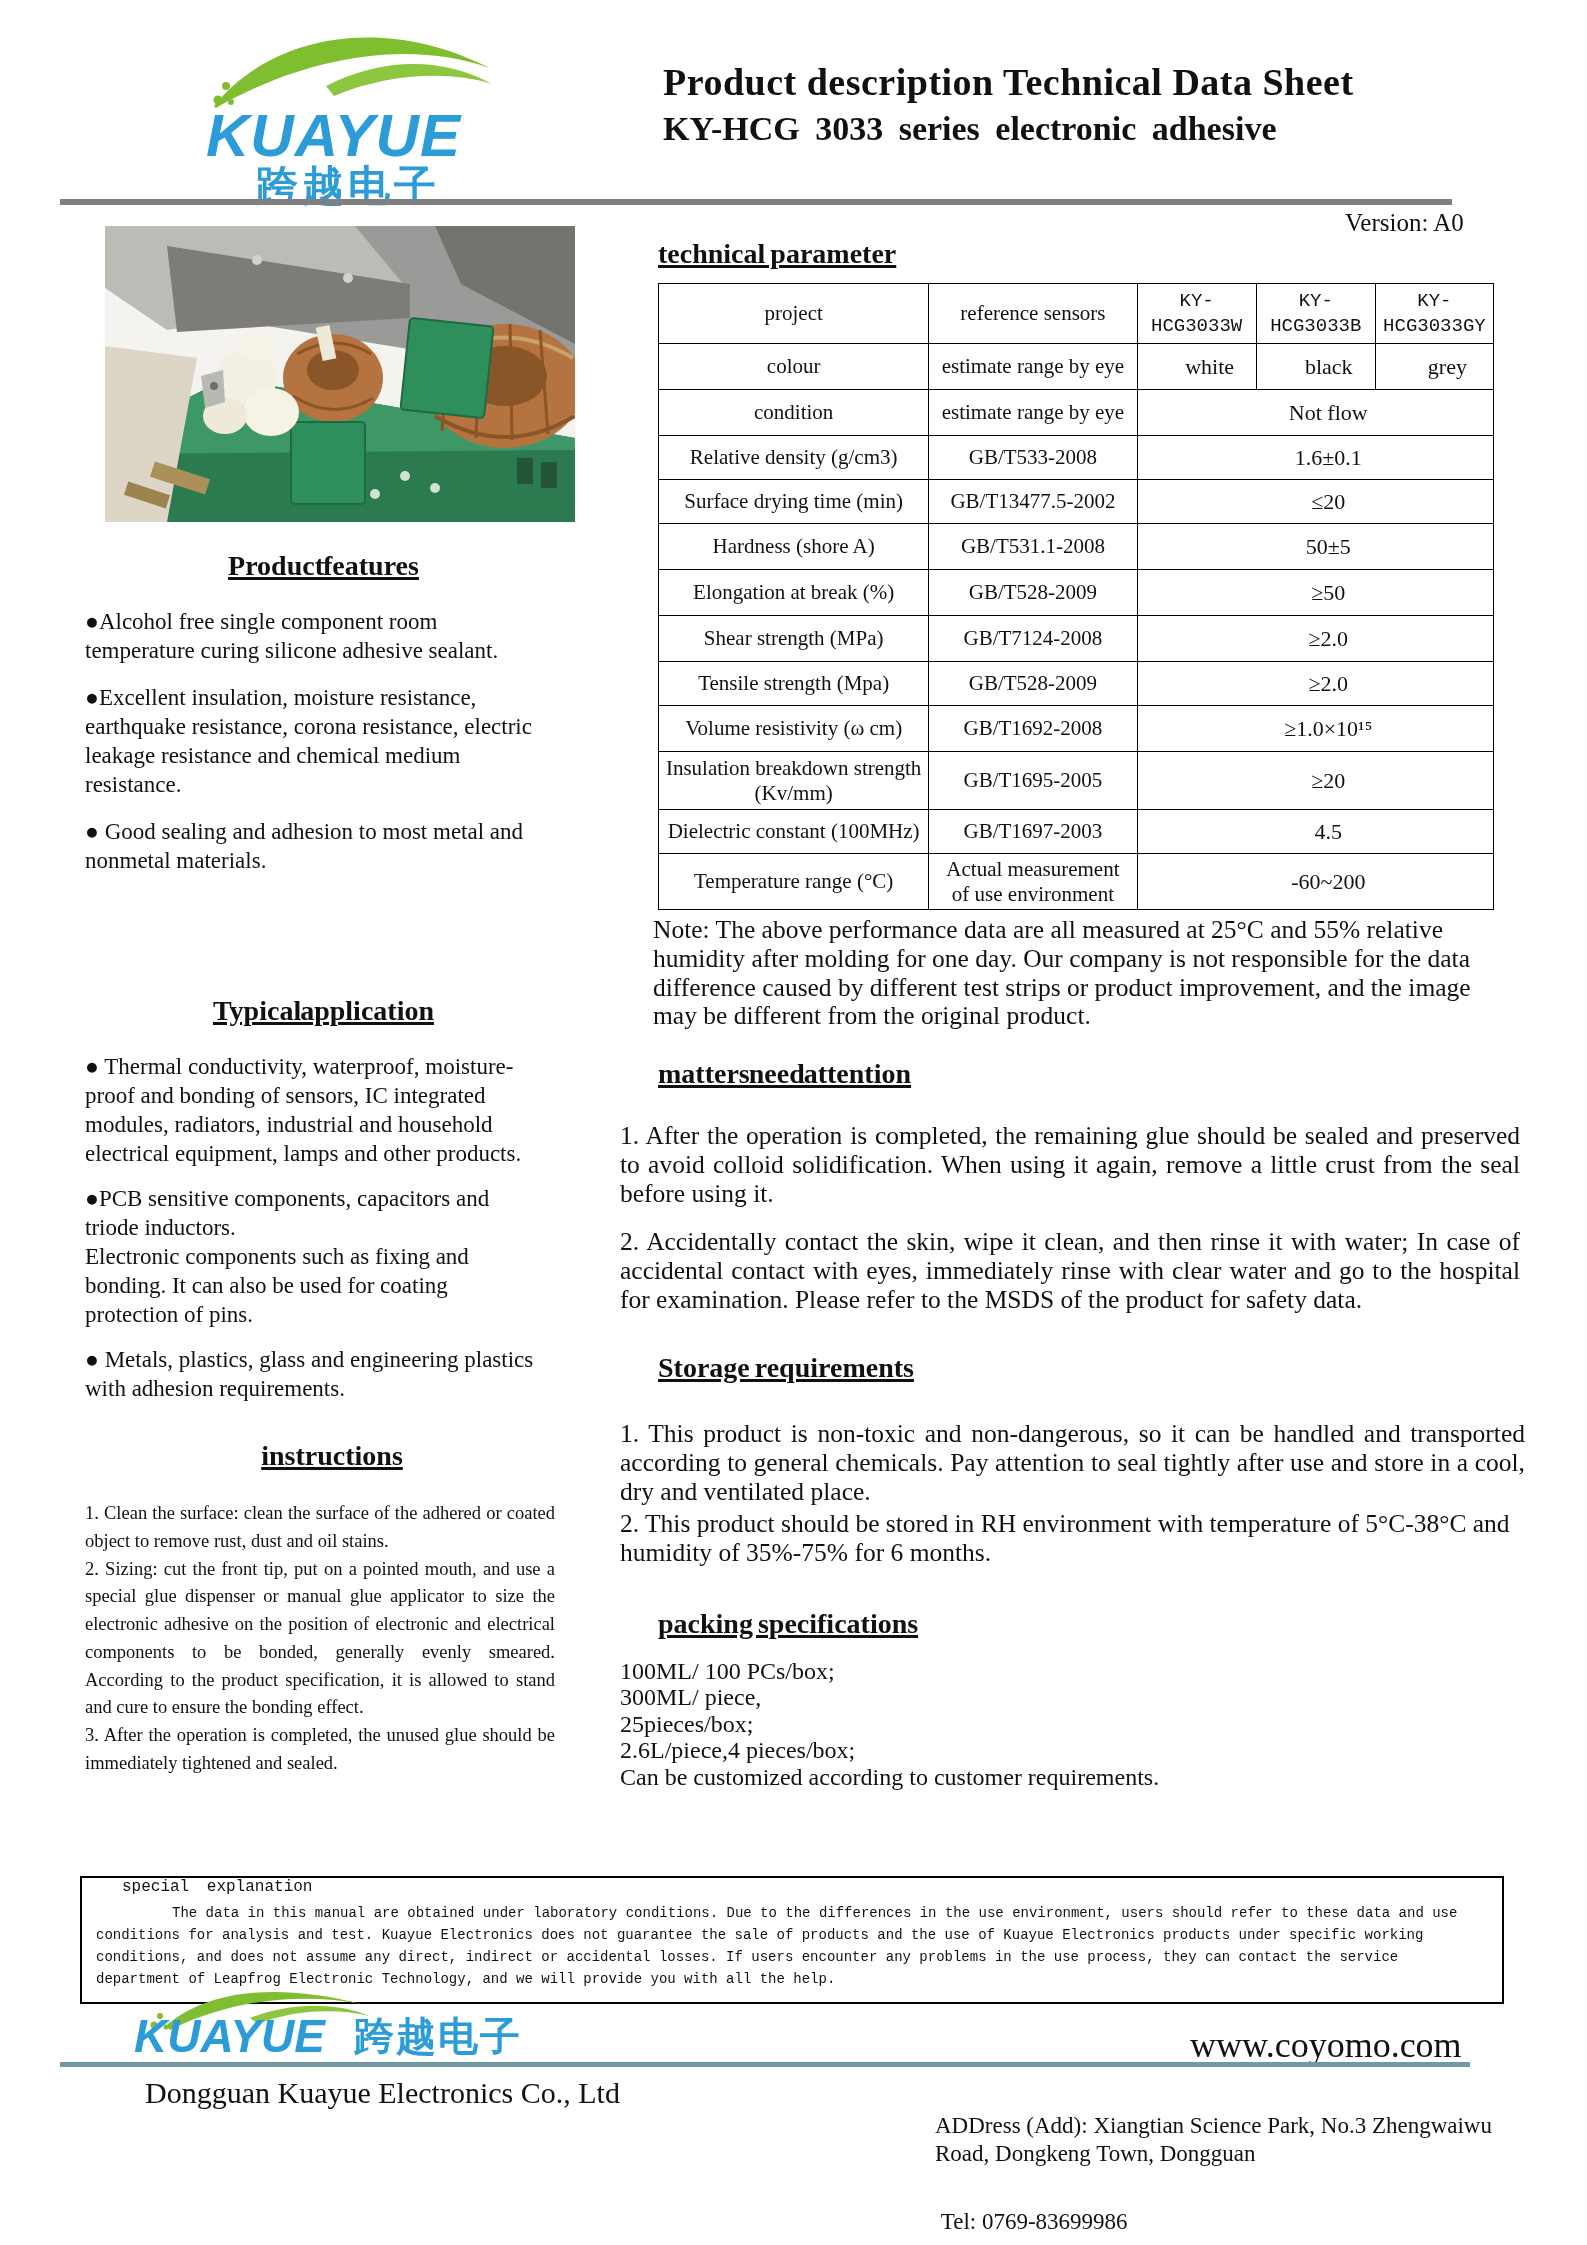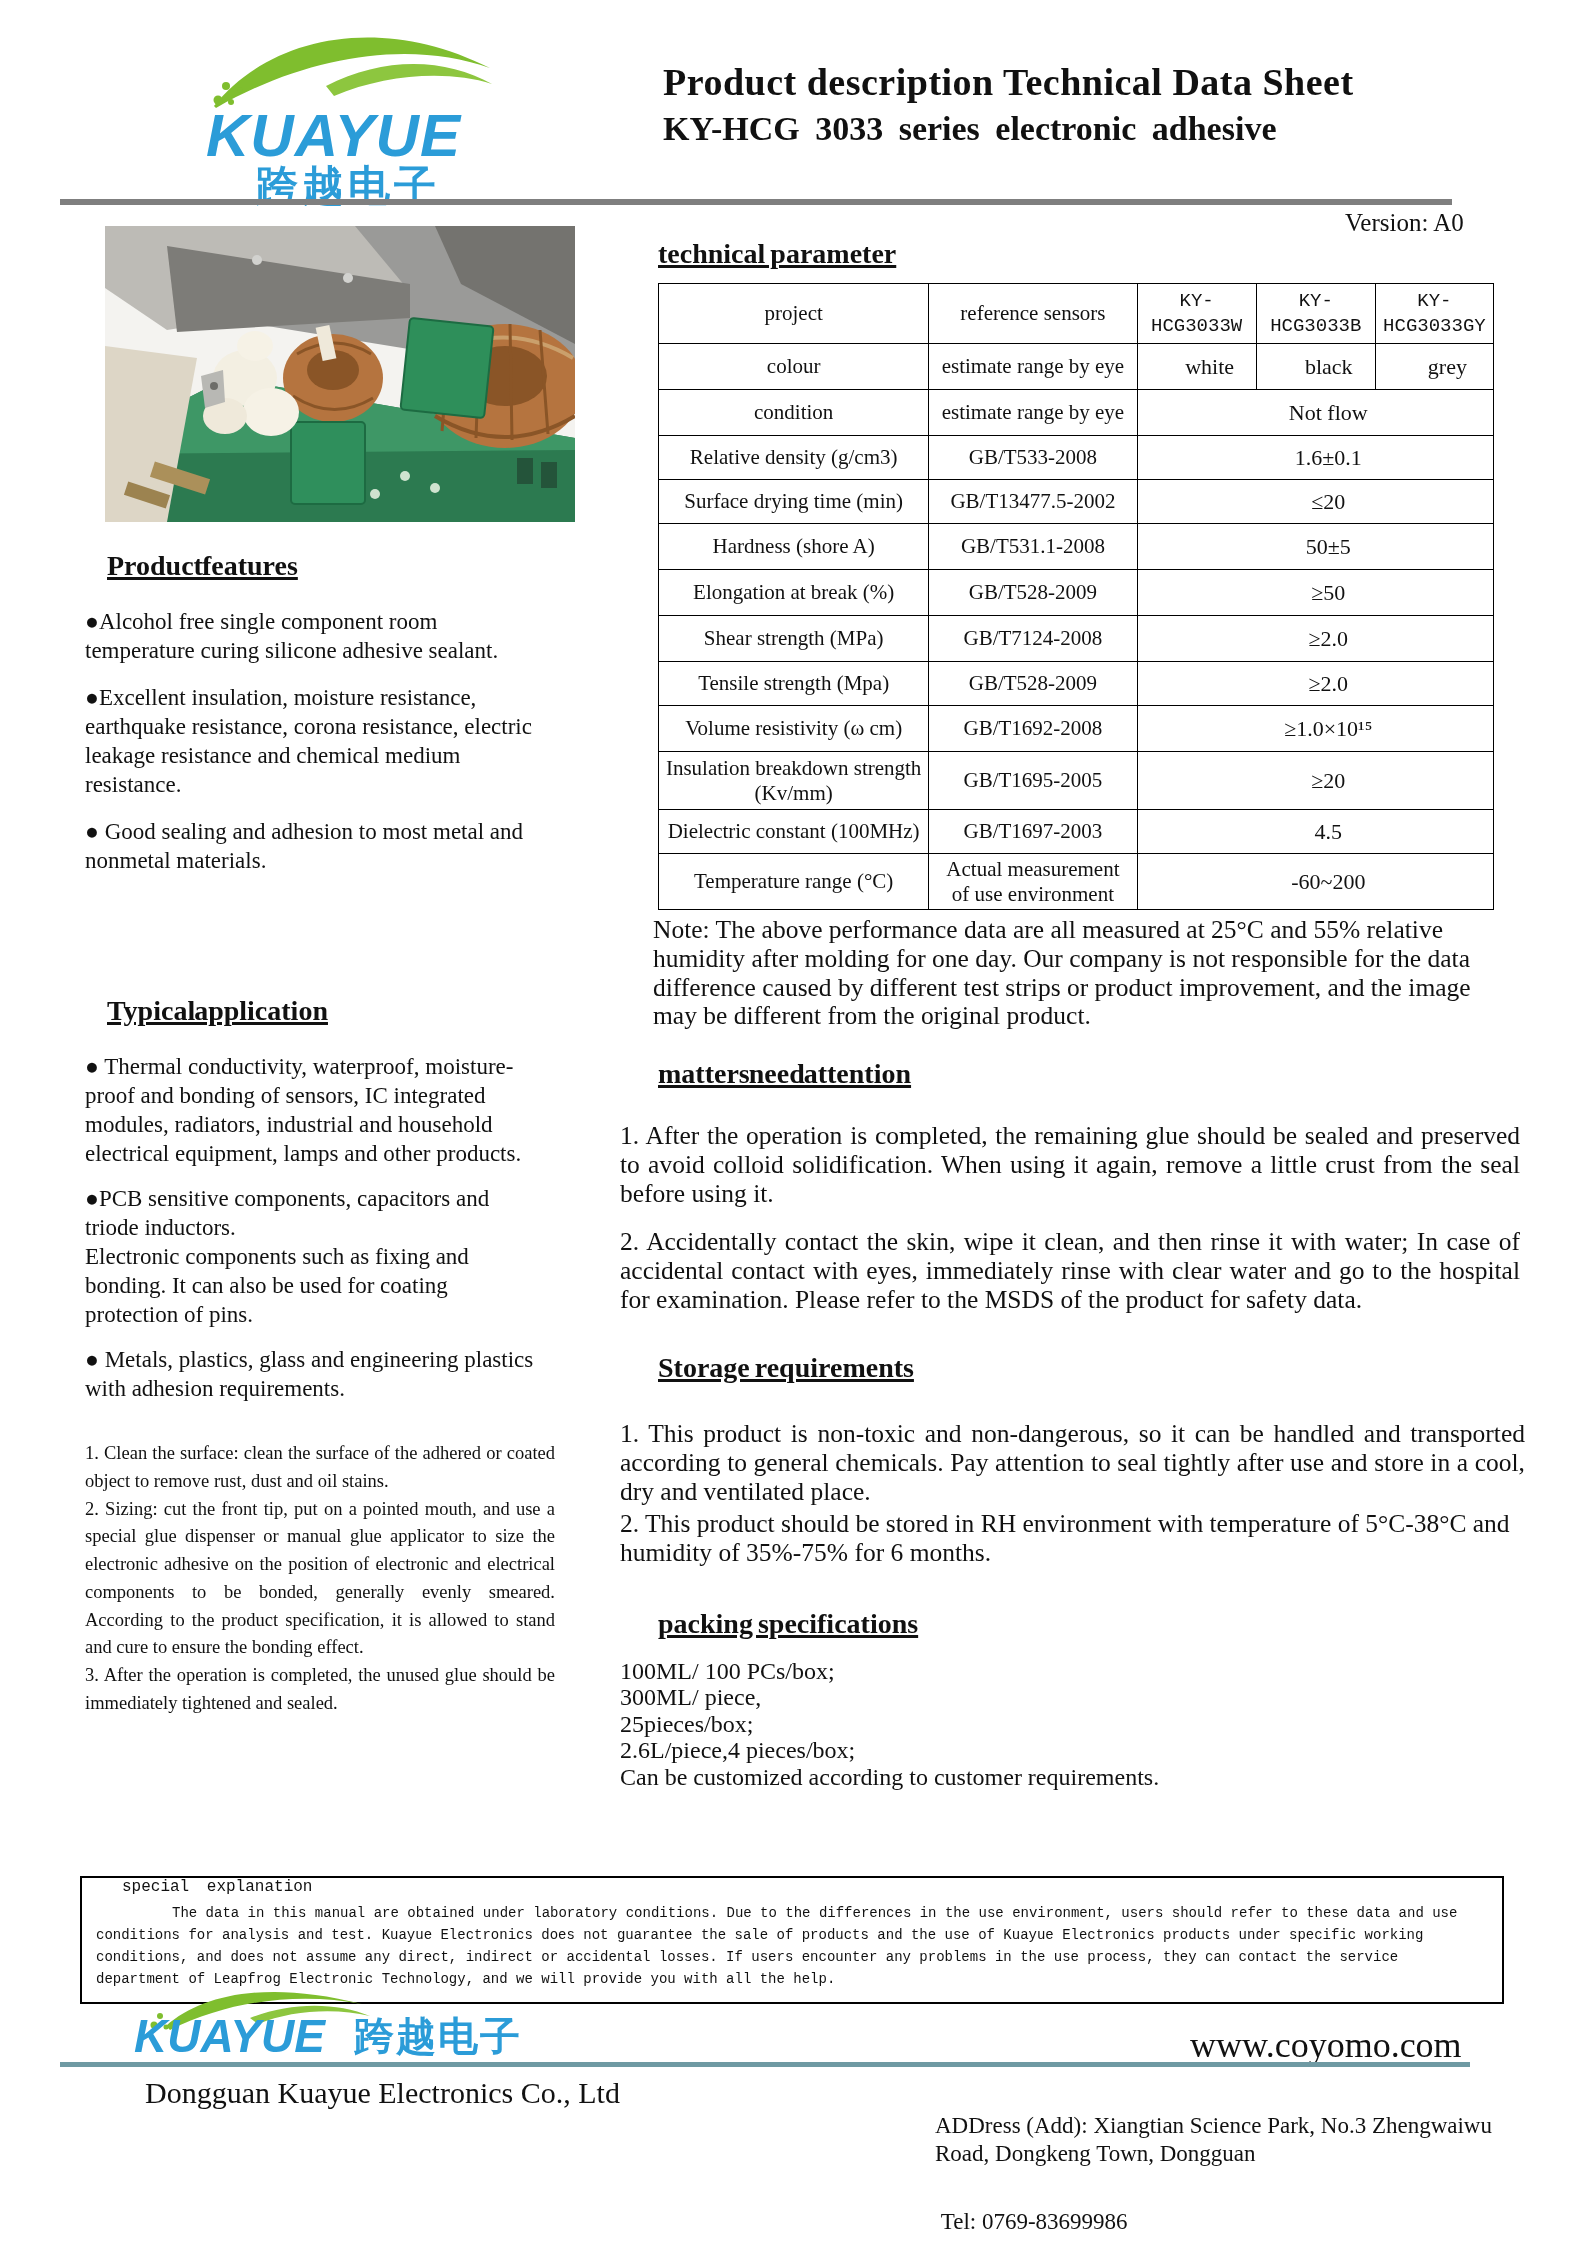--- a/index.html
+++ b/index.html
@@ -7,21 +7,21 @@
         font-family:"Liberation Serif","DejaVu Serif",serif;color:#111;}
   .abs{position:absolute;}
 
   
   .title1{font-size:38px;font-weight:bold;letter-spacing:.5px;}
   .title2{font-size:34px;font-weight:bold;word-spacing:7px;margin-top:6px;}
   .rule-gray{background:#7f7f7f;height:6px;}
   .version{font-size:25px;}
 
   
-  .sec-h{font-size:28px;font-weight:bold;text-decoration:underline;text-decoration-thickness:2.5px;word-spacing:-2px;}
+  .sec-h{font-size:28px;font-weight:bold;text-decoration:underline;text-decoration-thickness:2.5px;word-spacing:-2px;text-align:center;}
   .fused{word-spacing:-8px;}
 
   
   .feat p{font-size:23px;line-height:1.26;margin:0 0 18px 0;}
   .typ p{font-size:23px;line-height:1.26;margin:0 0 16px 0;}
   .typ p.nogap{margin-bottom:0;}
   .instr p{font-size:18.5px;line-height:1.5;margin:0;text-align:justify;}
 
   
   .note{font-size:25.5px;line-height:1.13;}
@@ -128,20 +128,21 @@
 
   <div class="abs typ" style="left:85px;top:995px;width:455px;">
     <div class="sec-h fused" style="margin-left:22px;margin-bottom:26px;">Typical application</div>
     <p>● Thermal conductivity, waterproof, moisture-proof and bonding of sensors, IC integrated modules, radiators, industrial and household electrical equipment, lamps and other products.</p>
     <p class="nogap">●PCB sensitive components, capacitors and triode inductors.</p>
     <p>Electronic components such as fixing and bonding. It can also be used for coating protection of pins.</p>
     <p>● Metals, plastics, glass and engineering plastics with adhesion requirements.</p>
   </div>
 
   <div class="abs instr" style="left:85px;top:1440px;width:470px;">
+    <div class="sec-h" style="margin-left:24px;margin-bottom:28px;">instructions</div>
     <p>1. Clean the surface: clean the surface of the adhered or coated object to remove rust, dust and oil stains.</p>
     <p>2. Sizing: cut the front tip, put on a pointed mouth, and use a special glue dispenser or manual glue applicator to size the electronic adhesive on the position of electronic and electrical components to be bonded, generally evenly smeared. According to the product specification, it is allowed to stand and cure to ensure the bonding effect.</p>
     <p>3. After the operation is completed, the unused glue should be immediately tightened and sealed.</p>
   </div>
 
   <div class="abs sec-h" style="left:658px;top:238px;">technical parameter</div>
 
   <table class="tt abs" style="left:658px;top:283px;">
     <colgroup>
         <col style="width:270px">

